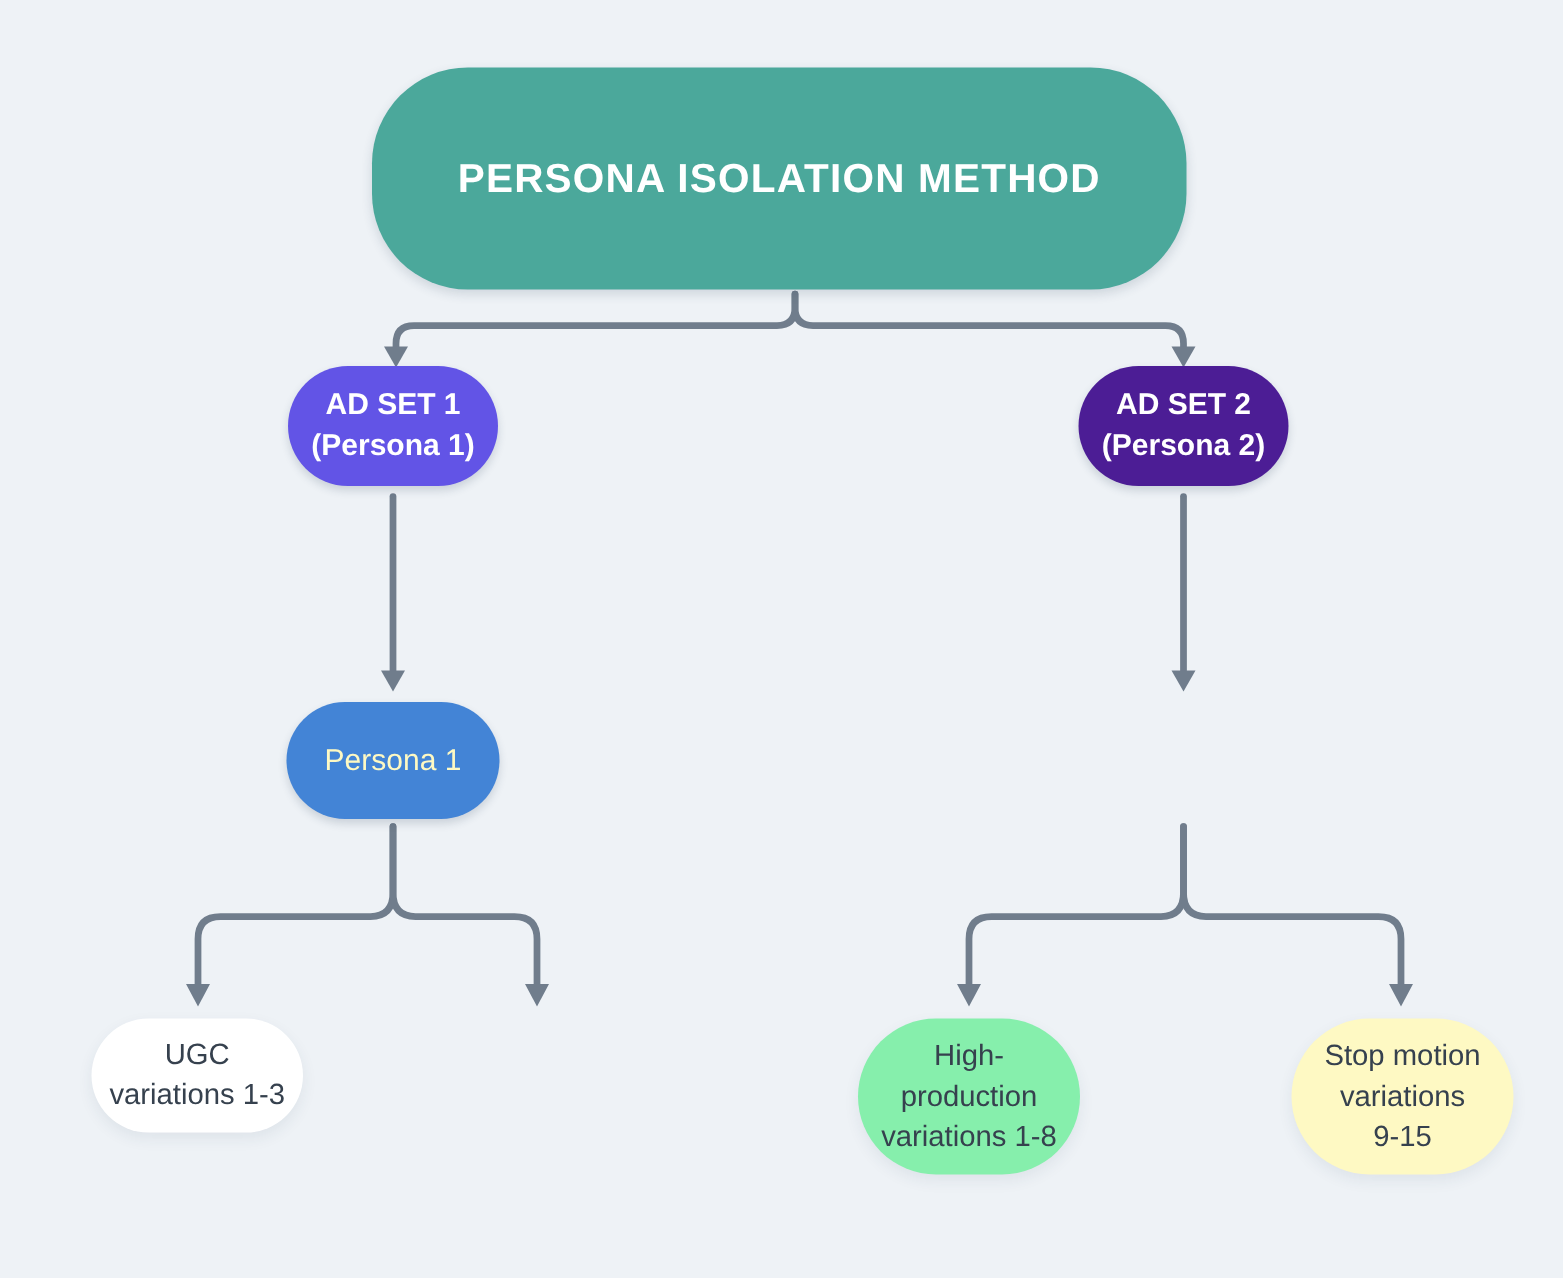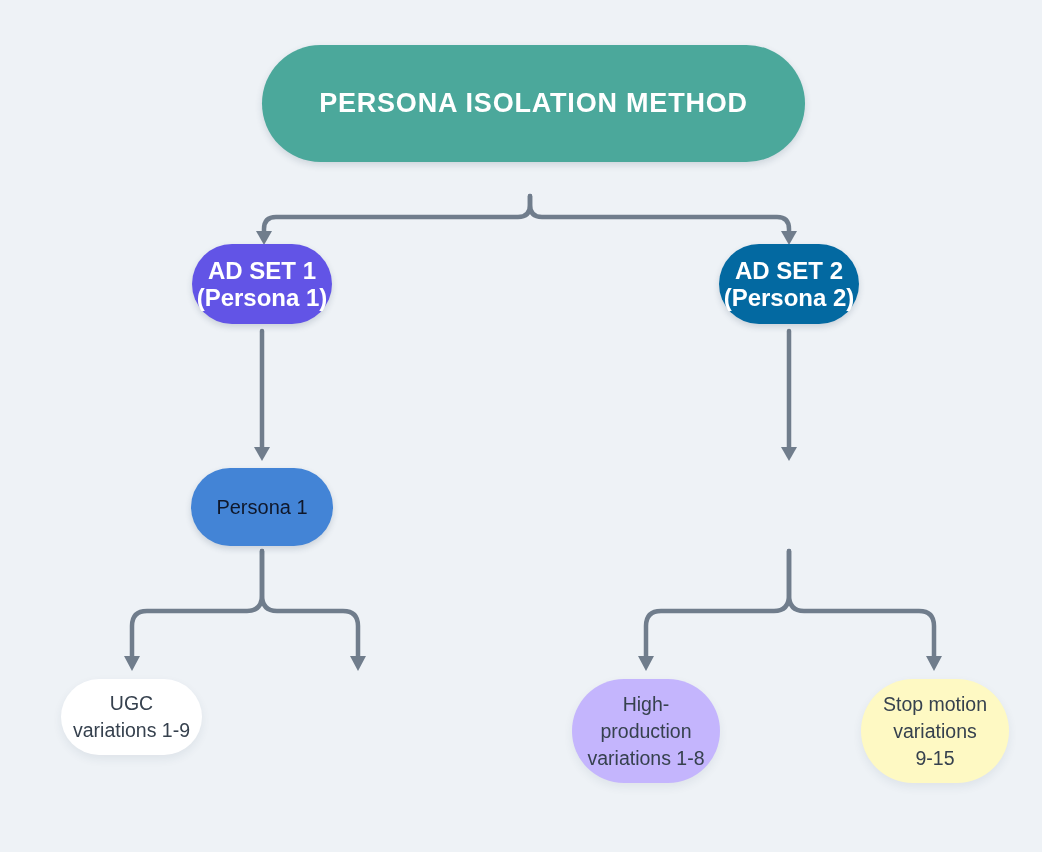--- a/index.html
+++ b/index.html
@@ -43,52 +43,52 @@
     align-items:center;
     justify-content:center;
     text-align:center;
     box-sizing:border-box;
   }
   .label{
     white-space:pre-line;
     display:block;
   }
   .node-root{
-    left:262px; top:45px; width:543px; height:117px;
+    left:248px; top:45px; width:543px; height:148px;
     border-radius:64px;
     box-shadow:0 3px 7px rgba(40,60,90,.16);
   }
   .node-root .label{
     color:#FFFFFF;
     font-size:27px;
     font-weight:bold;
     letter-spacing:0.8px;
   }
   .node-adset{
     width:140px; height:80px;
     border-radius:40px;
     box-shadow:0 3px 6px rgba(40,60,90,.18);
   }
   .node-adset1{left:192px; top:244px;}
   .node-adset2{left:719px; top:244px;}
   .node-adset .label{
     color:#FFFFFF;
-    font-size:24px;
+    font-size:20px;
     font-weight:bold;
     line-height:27px;
   }
   .node-persona{
     width:142px; height:78px;
     border-radius:39px;
     box-shadow:0 3px 6px rgba(40,60,90,.18);
   }
   .node-persona1{left:191px; top:468px;}
   .node-persona2{left:718px; top:468px;}
   .node-persona .label{
-    color:#0f172a;
+    color:#fef9c3;
     font-size:20px;
     font-weight:500;
   }
   .node-leaf{
     box-shadow:0 4px 10px rgba(40,60,90,.08);
   }
   .node-leaf .label{
     color:#36414E;
     font-size:19.5px;
     line-height:27px;
@@ -142,37 +142,37 @@
 
   <div class="node node-root" style="background: rgb(75, 168, 155);">
     <span class="label">PERSONA ISOLATION METHOD</span>
   </div>
 
   <div class="node node-adset node-adset1" style="background: rgb(98, 84, 230);">
     <span class="label">AD SET 1
 (Persona 1)</span>
   </div>
 
-  <div class="node node-adset node-adset2" style="background: #0369a1;">
+  <div class="node node-adset node-adset2" style="background: #4c1d95;">
     <span class="label">AD SET 2
 (Persona 2)</span>
   </div>
 
   <div class="node node-persona node-persona1" style="background: rgb(67, 132, 214);">
     <span class="label">Persona 1</span>
   </div>
 
 
   <div class="node node-leaf node-leaf2 node-ugc" style="background: rgb(255, 255, 255);">
     <span class="label">UGC
-variations 1-9</span>
+variations 1-3</span>
   </div>
 
 
-  <div class="node node-leaf node-leaf3 node-highprod" style="background: #c4b5fd;">
+  <div class="node node-leaf node-leaf3 node-highprod" style="background: #86efac;">
     <span class="label">High-
 production
 variations 1-8</span>
   </div>
 
   <div class="node node-leaf node-leaf3 node-stopmotion" style="background: #fef9c3;">
     <span class="label">Stop motion
 variations
 9-15</span>
   </div>

